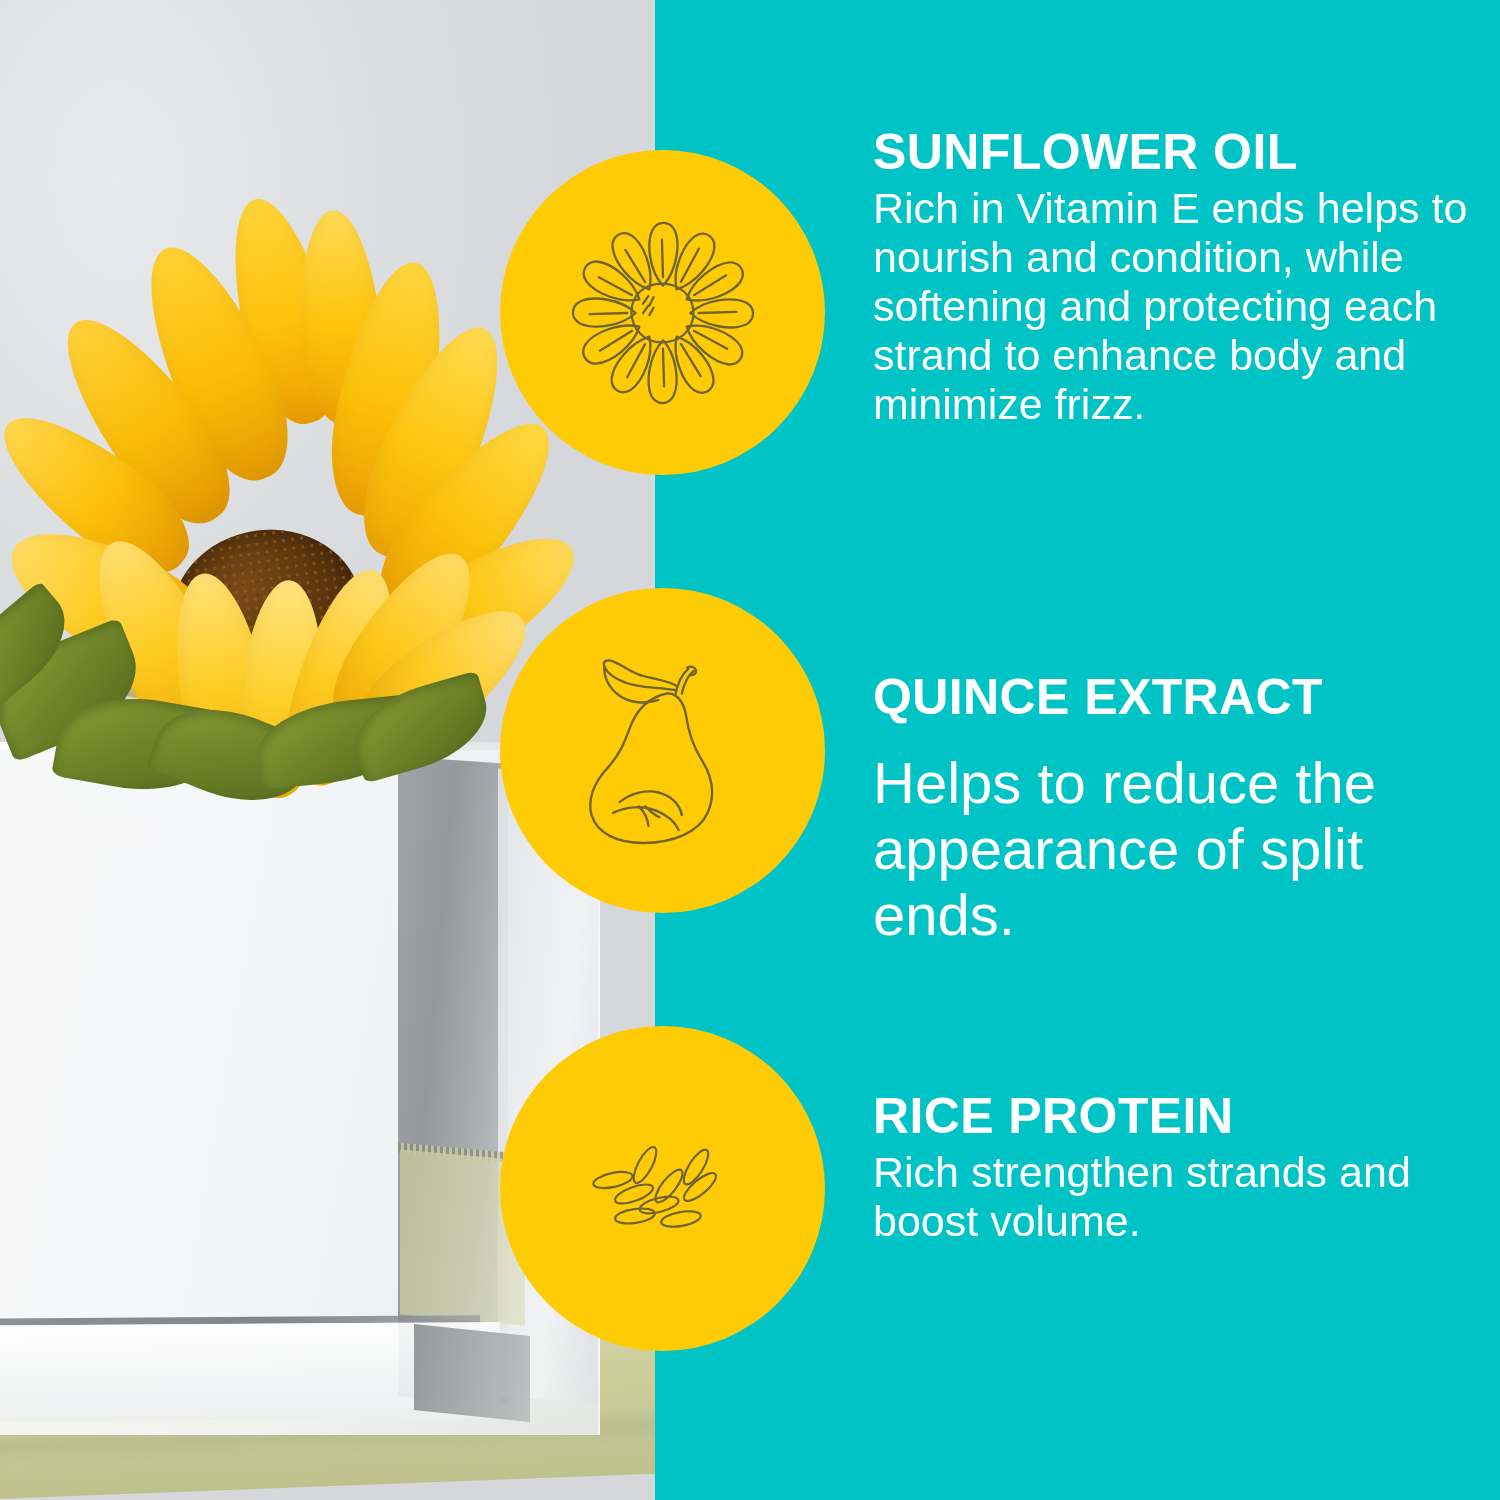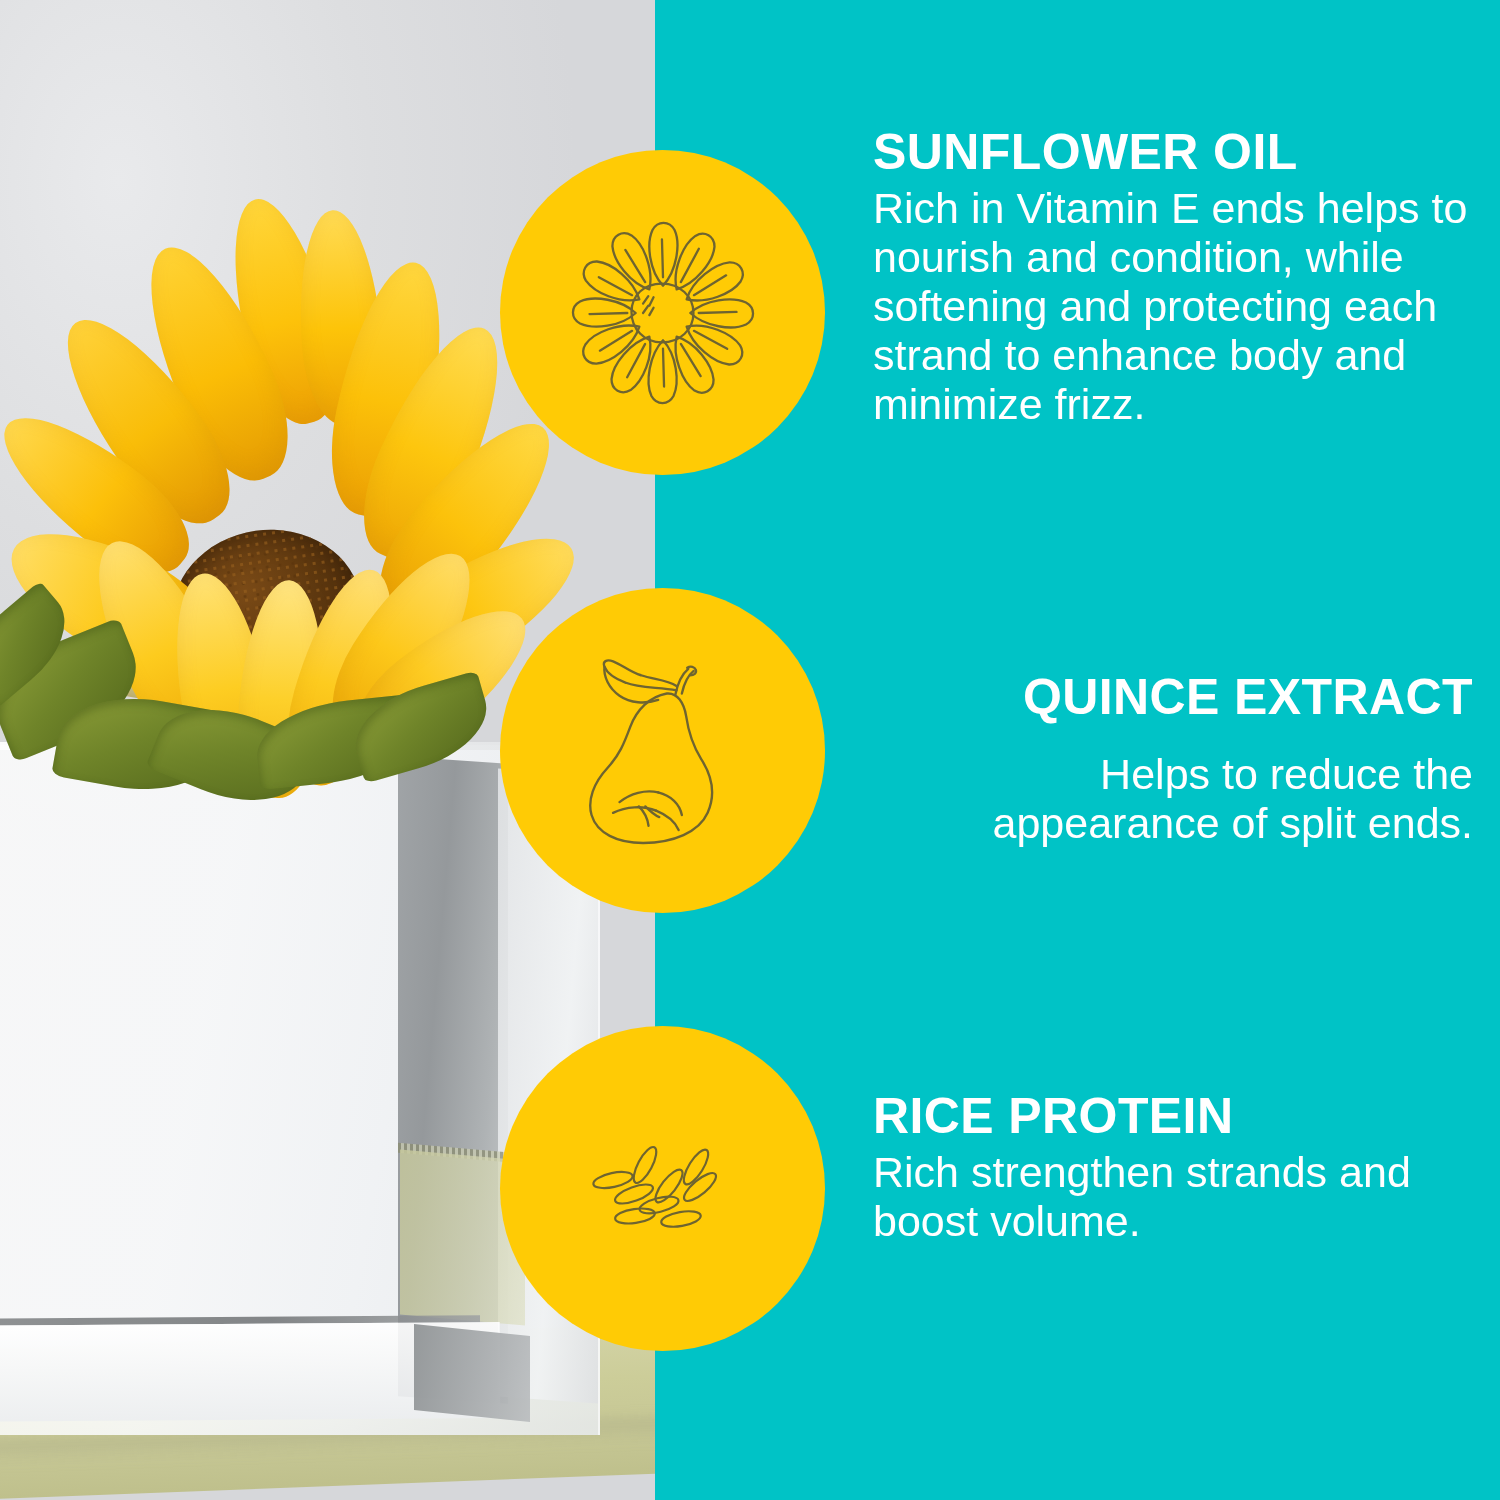--- a/index.html
+++ b/index.html
@@ -236,23 +236,23 @@
   .feature p {
     margin: 0;
     color: #ffffff;
     font-weight: 400;
     line-height: 1.14;
   }
   #feature-1 { top: 118px; margin-top: 9px; }
   #feature-1 h2 { font-size: 50px; }
   #feature-1 p  { font-size: 43px; }
 
-  #feature-2 { top: 672px; text-align: right; }
+  #feature-2 { top: 672px; }
   #feature-2 h2 { font-size: 50px; }
-  #feature-2 p  { font-size: 43px; margin-top: 27px; }
+  #feature-2 p  { font-size: 58px; margin-top: 27px; }
 
   #feature-3 { top: 1091px; }
   #feature-3 h2 { font-size: 50px; }
   #feature-3 p  { font-size: 43px; }
 </style>
 </head>
 <body>
 
 <div class="canvas">
 

